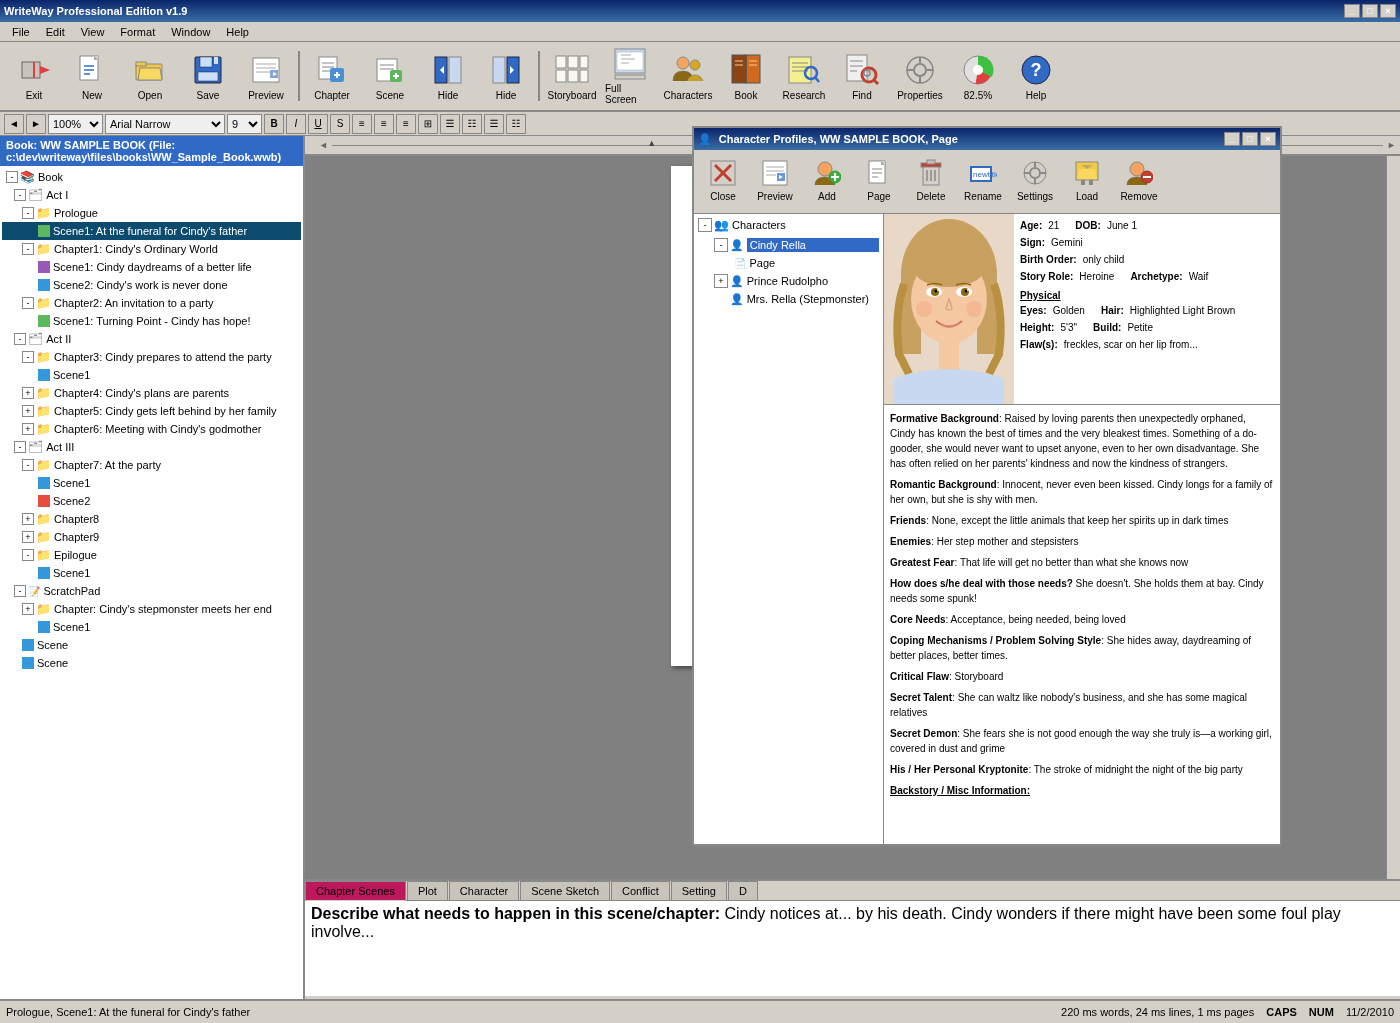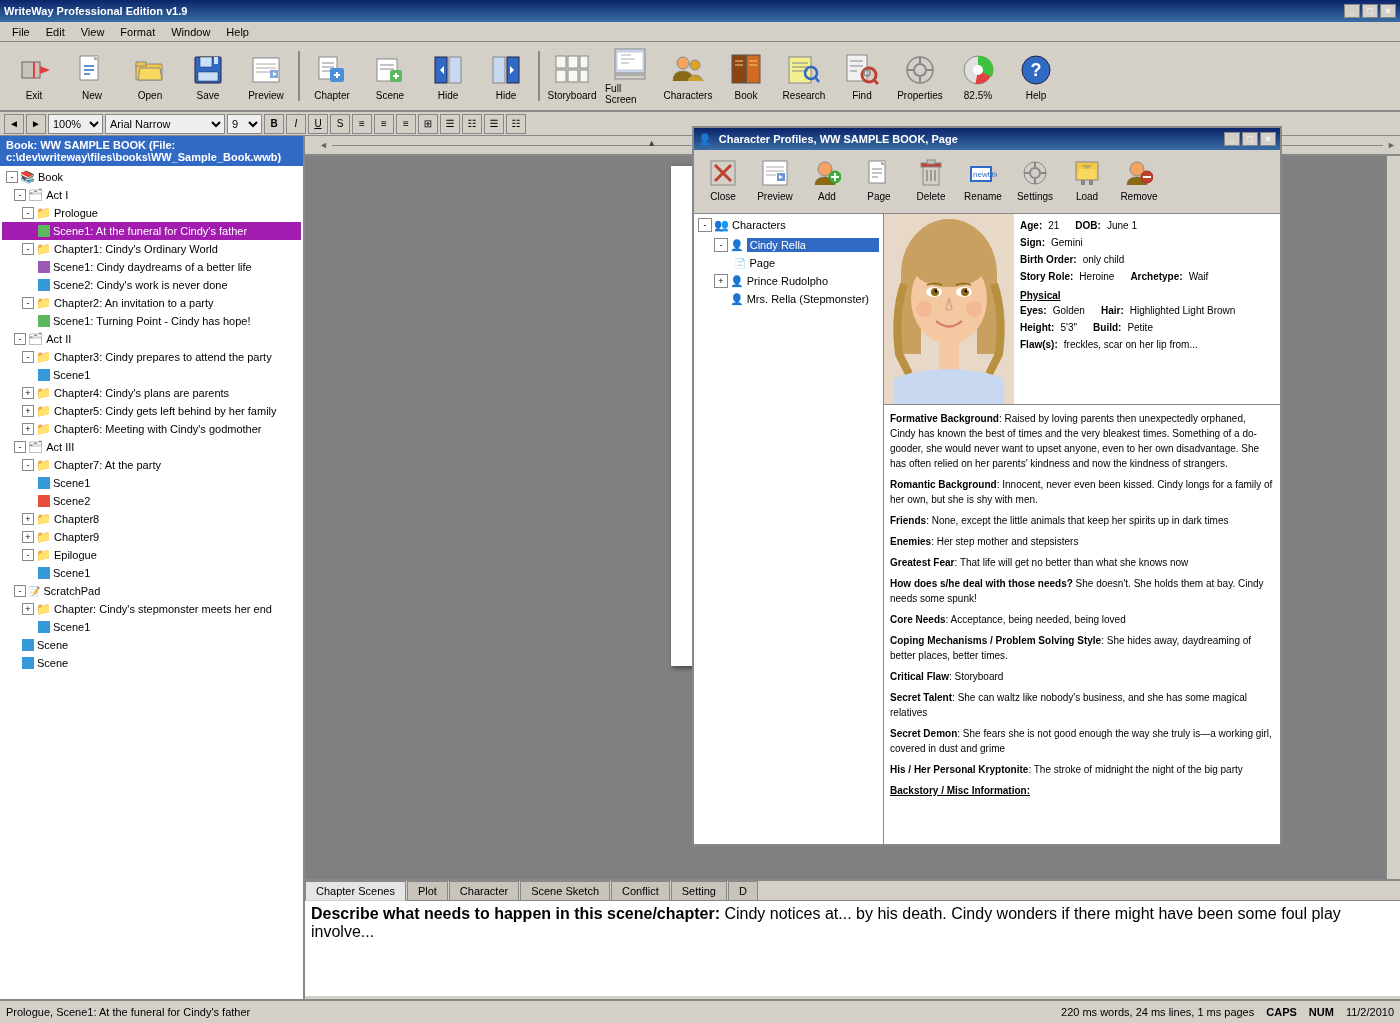--- a/index.html
+++ b/index.html
@@ -127,21 +127,21 @@
     }
     .tree-container { padding: 2px; }
     .tree-item {
       display: flex;
       align-items: center;
       height: 18px;
       cursor: pointer;
       white-space: nowrap;
       font-size: 11px;
     }
-    .tree-item.selected { background: #a21caf; color: white; }
+    .tree-item.selected { background: #0c4a6e; color: white; }
     .tree-expand {
       width: 12px; height: 12px;
       border: 1px solid #888;
       background: white;
       display: inline-flex;
       align-items: center;
       justify-content: center;
       font-size: 9px;
       margin-right: 2px;
       flex-shrink: 0;
@@ -185,21 +185,21 @@
     }
     .tab {
       padding: 3px 10px;
       border: 1px solid #888;
       border-bottom: none;
       background: #c8c4bc;
       cursor: pointer;
       font-size: 11px;
       margin-right: 1px;
     }
-    .tab.active { background: #e5e5e5; border-bottom: 1px solid #d4d0c8; margin-bottom: -1px; }
+    .tab.active { background: #be185d; border-bottom: 1px solid #d4d0c8; margin-bottom: -1px; }
     .tab-content {
       padding: 4px 6px;
       font-size: 16px;
       background: white;
       height: calc(120px - 25px);
       overflow-y: auto;
     }
     
     
     .char-window {

